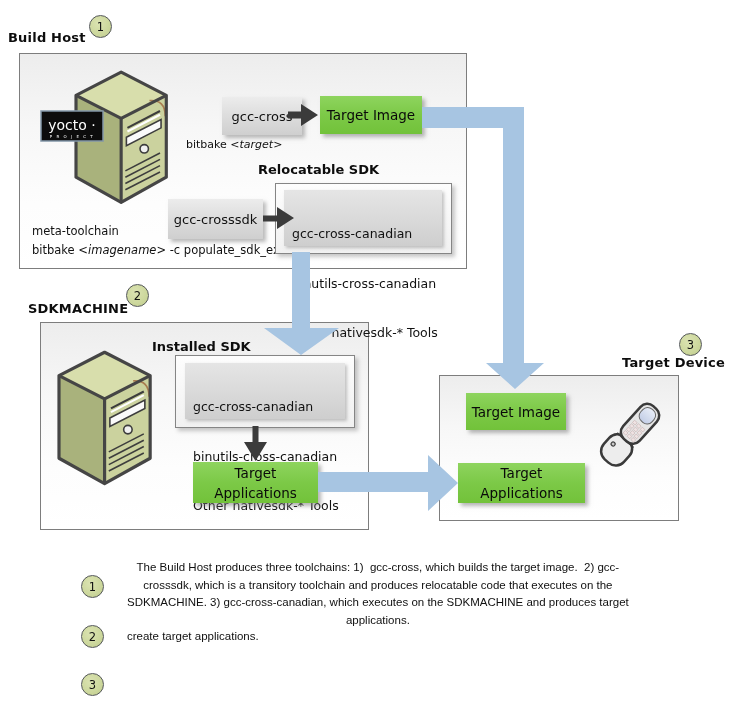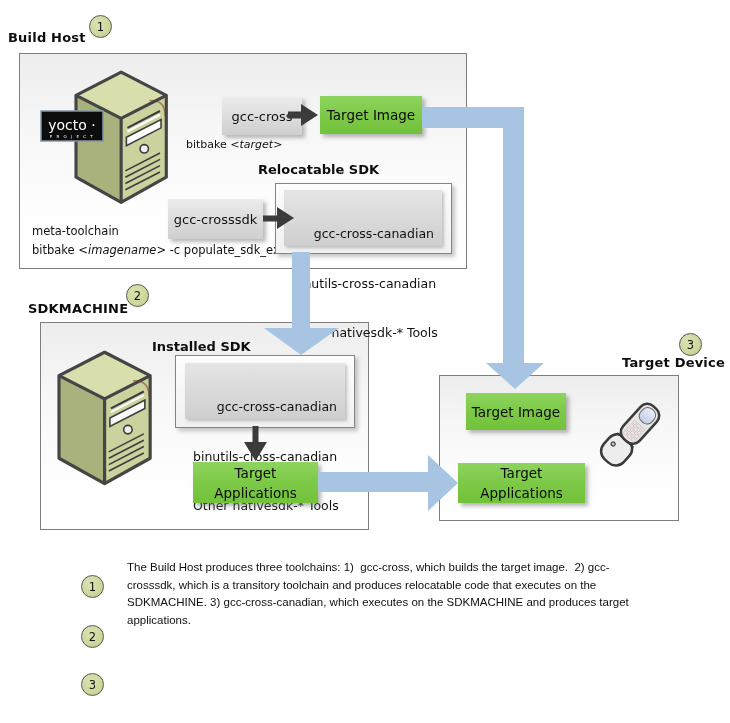--- a/index.html
+++ b/index.html
@@ -16,29 +16,29 @@
      font-size:11.5px;color:#111;z-index:8;}
   .cmd-box{position:absolute;background:linear-gradient(180deg,#ececec 0%,#dedede 45%,#cfcfcf 100%);
      box-shadow:2.5px 2.5px 4px rgba(130,130,130,.55);
      display:flex;align-items:center;justify-content:center;font-size:13px;white-space:pre;}
   .green-box{position:absolute;background:linear-gradient(180deg,#8ed45e 0%,#7cc947 50%,#72c23a 100%);
      box-shadow:2.5px 2.5px 4px rgba(120,120,120,.55);
      display:flex;flex-direction:column;align-items:center;justify-content:center;
      font-size:13.5px;color:#0a0a0a;text-align:center;line-height:20px;white-space:pre;z-index:4;}
   .container-box{position:absolute;border:1px solid #858585;
      background:linear-gradient(180deg,#fdfdfd,#f1f1f1);
-     box-shadow:2.5px 2.5px 4px rgba(130,130,130,.45);z-index:3;text-align:right;}
+     box-shadow:2.5px 2.5px 4px rgba(130,130,130,.45);z-index:3;}
   .tools-box{position:absolute;background:linear-gradient(180deg,#e5e5e5 0%,#d9d9d9 55%,#cecece 100%);
      box-shadow:2px 2px 3px rgba(140,140,140,.5);
      font-size:12.5px;line-height:16.5px;padding:3px 8px;white-space:pre;box-sizing:border-box;}
   .caption{position:absolute;font-size:11px;color:#111;white-space:pre;}
   .caption i{font-style:italic;}
   #arrows{position:absolute;left:0;top:0;z-index:5;pointer-events:none;}
   .notes{position:absolute;font-family:"Liberation Sans",sans-serif;}
-  .note-line{font-size:11.5px;line-height:17.5px;white-space:pre;color:#101010;}
+  .note-line{font-size:11.5px;line-height:17.5px;white-space:pre;color:#101010;text-align:center;}
 </style>
 </head>
 <body>
 
 <div id="canvas">
 
   <svg width="0" height="0" style="position:absolute" aria-hidden="true">
     <defs>
       <linearGradient id="scrGrad" x1="0" y1="0" x2="0" y2="1">
         <stop offset="0" stop-color="#e9eef8"></stop>
@@ -178,17 +178,18 @@
   <div class="badge" style="left:81px;top:575px;">1</div>
   <div class="notes" style="left:127px;top:559px;position:absolute;">
     <div class="note-line">The Build Host produces three toolchains: 1)  gcc-cross, which builds the target image.  2) gcc-</div>
     <div class="note-line">crosssdk, which is a transitory toolchain and produces relocatable code that executes on the</div>
     <div class="note-line">SDKMACHINE. 3) gcc-cross-canadian, which executes on the SDKMACHINE and produces target</div>
     <div class="note-line">applications.</div>
   </div>
 
   <div class="badge" style="left:81px;top:625px;">2</div>
   <div class="notes" style="left:127px;top:628px;position:absolute;">
+    <div class="note-line">create target applications.</div>
   </div>
 
   <div class="badge" style="left:81px;top:673px;">3</div>
 
 </div>
 
 </body></html>

